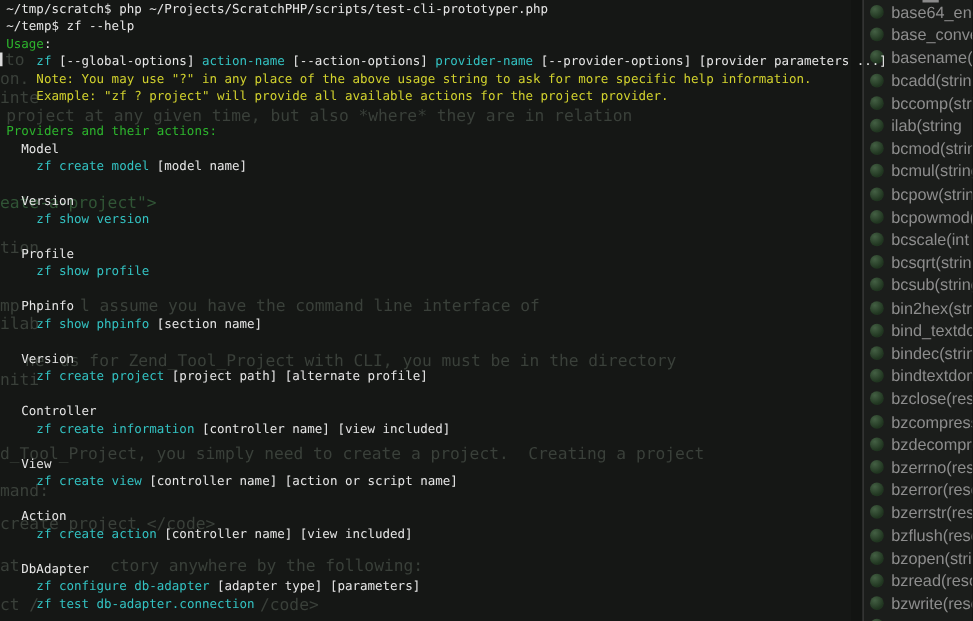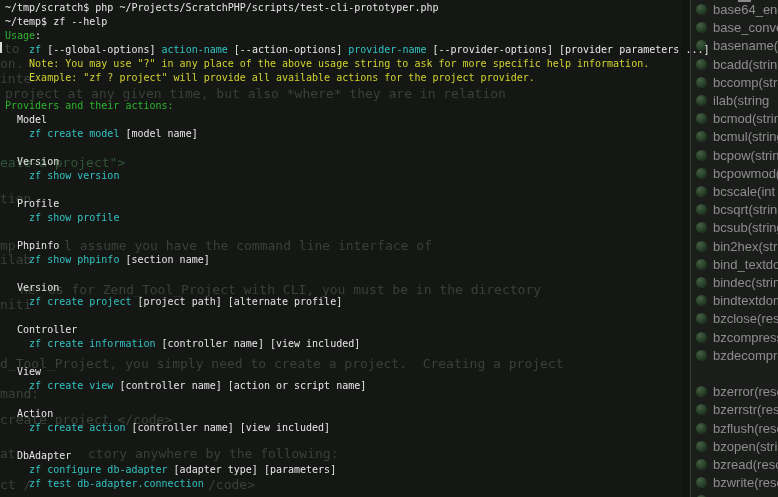--- a/index.html
+++ b/index.html
@@ -130,20 +130,24 @@
         <span class="slabel">bzclose(reso</span>
       </div>
       <div class="srow" style="top: 329.6px;">
         <span class="sicon"></span>
         <span class="slabel">bzcompress</span>
       </div>
       <div class="srow" style="top: 347.8px;">
         <span class="sicon"></span>
         <span class="slabel">bzdecompre</span>
       </div>
+      <div class="srow" style="top: 366px;">
+        <span class="sicon"></span>
+        <span class="slabel">bzerrno(res</span>
+      </div>
       <div class="srow" style="top: 384.2px;">
         <span class="sicon"></span>
         <span class="slabel">bzerror(reso</span>
       </div>
       <div class="srow" style="top: 402.4px;">
         <span class="sicon"></span>
         <span class="slabel">bzerrstr(res</span>
       </div>
       <div class="srow" style="top: 420.6px;">
         <span class="sicon"></span>

